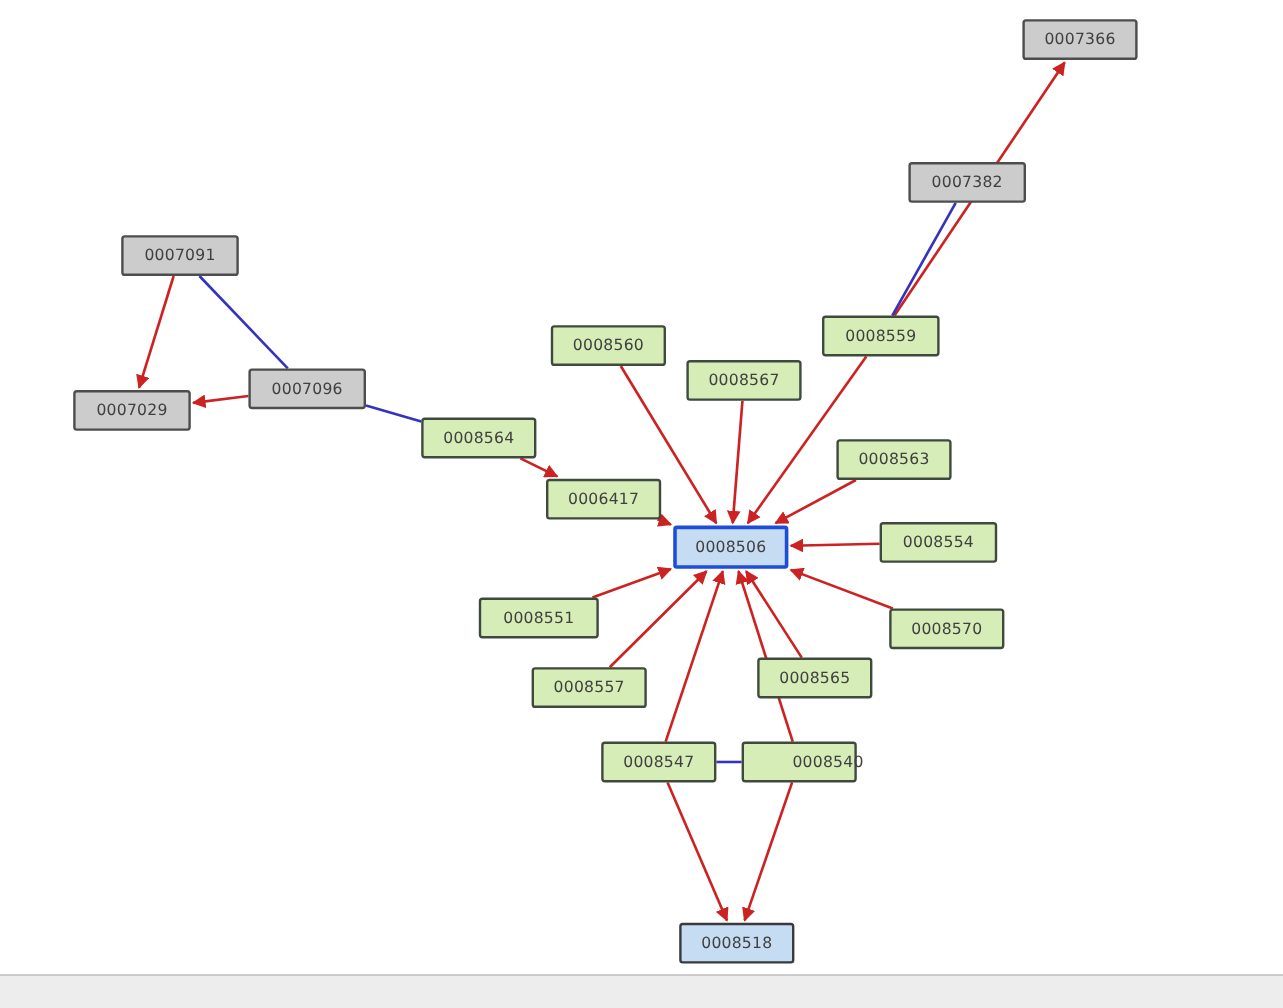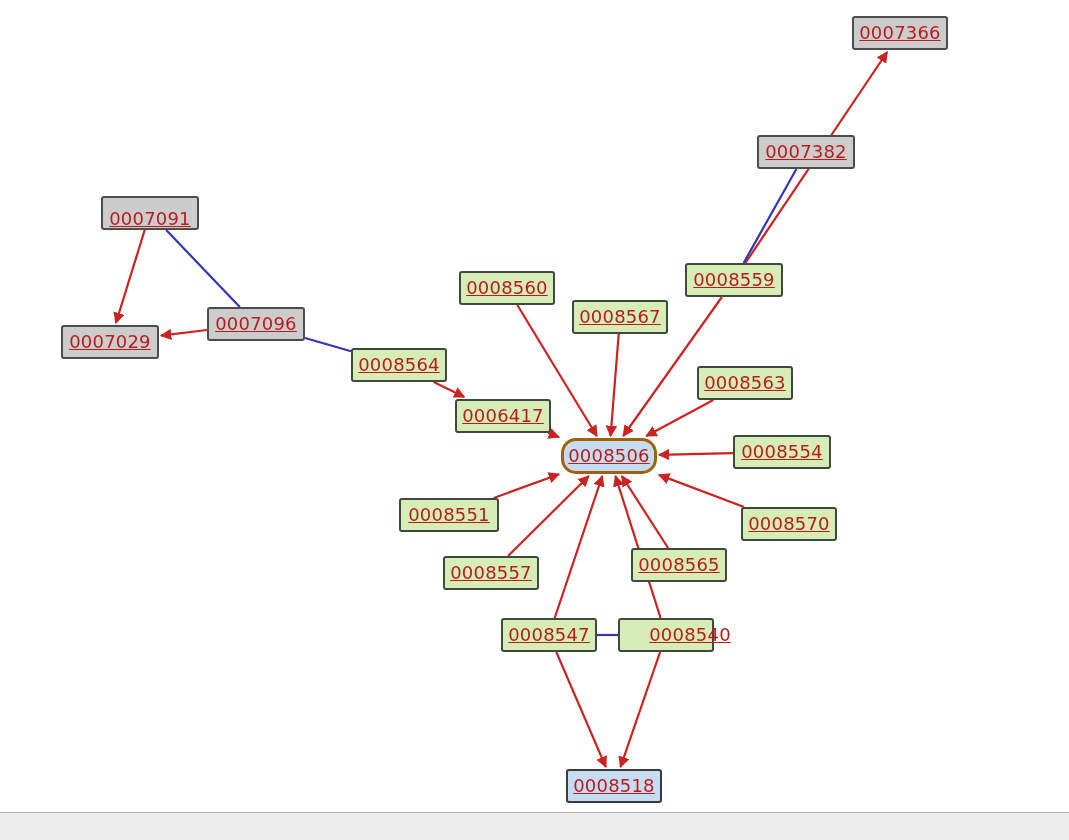--- a/index.html
+++ b/index.html
@@ -13,48 +13,47 @@
   }
   #graph-canvas{
     position:absolute;left:0;top:0;width:1069px;height:812px;
     background:#ffffff;
   }
   #graph-svg{position:absolute;left:0;top:0;width:1069px;height:812px;display:block;}
   .node{
     position:absolute;
     box-sizing:border-box;
     display:flex;align-items:center;justify-content:center;
-    font-size:18px;
+    font-size:13px;
     line-height:1;
     letter-spacing:0.2px;
-    color:#b91c1c;
+    color:#404040;
     white-space:nowrap;
     user-select:none;
     cursor:pointer;
-    text-decoration:underline;
   }
   .node-gray{
     background:#cccccc;
     border:2px solid #4d4d4d;
     border-radius:3px;
   }
   .node-green{
     background:#d7edb7;
     border:2px solid #3f4a3f;
     border-radius:3px;
   }
   .node-blue{
     background:#c5dcf3;
     border:2px solid #3a3a3a;
     border-radius:3px;
   }
   .node-selected{
     background:#c5dcf3;
-    border:3px solid #a16207;
-    border-radius:15px;
+    border:3px solid #1d4ed8;
+    border-radius:3px;
   }
   .node-label{pointer-events:none;}
   #status-bar{
     position:absolute;left:0;top:812px;width:1069px;height:28px;
     background:#ededed;
     border-top:1px solid #b4b4b4;
     box-sizing:border-box;
     overflow:hidden;
   }
   #status-text{
@@ -97,21 +96,21 @@
         <line x1="660.1" y1="652.0" x2="620.5" y2="767.0" stroke="#cc2222" stroke-width="2.2" marker-end="url(#arrow-red)" stroke-linecap="butt"></line>
       </g>
   </svg>
   <div id="nodes-layer">
       <div class="node node-gray" style="left: 852px; top: 16px; width: 96px; height: 34px;">
         <span class="node-label">0007366</span>
       </div>
       <div class="node node-gray" style="left: 757px; top: 135px; width: 98px; height: 34px;">
         <span class="node-label">0007382</span>
       </div>
-      <div class="node node-gray" style="left: 101px; top: 196px; width: 98px; height: 34px; align-items: flex-end;">
+      <div class="node node-gray" style="left: 101px; top: 196px; width: 98px; height: 34px;">
         <span class="node-label">0007091</span>
       </div>
       <div class="node node-green" style="left: 685px; top: 263px; width: 98px; height: 34px;">
         <span class="node-label">0008559</span>
       </div>
       <div class="node node-green" style="left: 459px; top: 271px; width: 96px; height: 34px;">
         <span class="node-label">0008560</span>
       </div>
       <div class="node node-green" style="left: 572px; top: 300px; width: 96px; height: 34px;">
         <span class="node-label">0008567</span>

